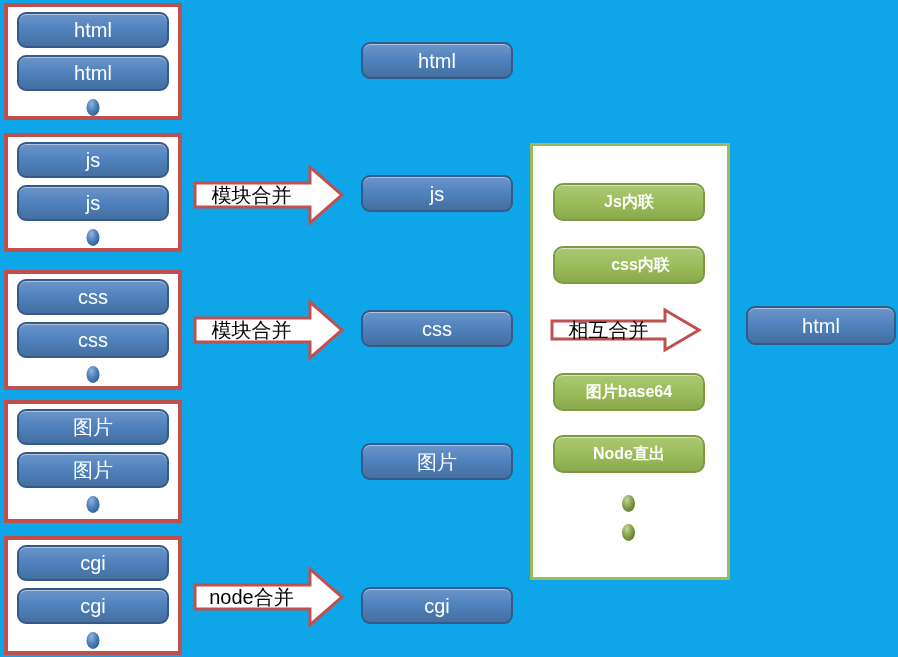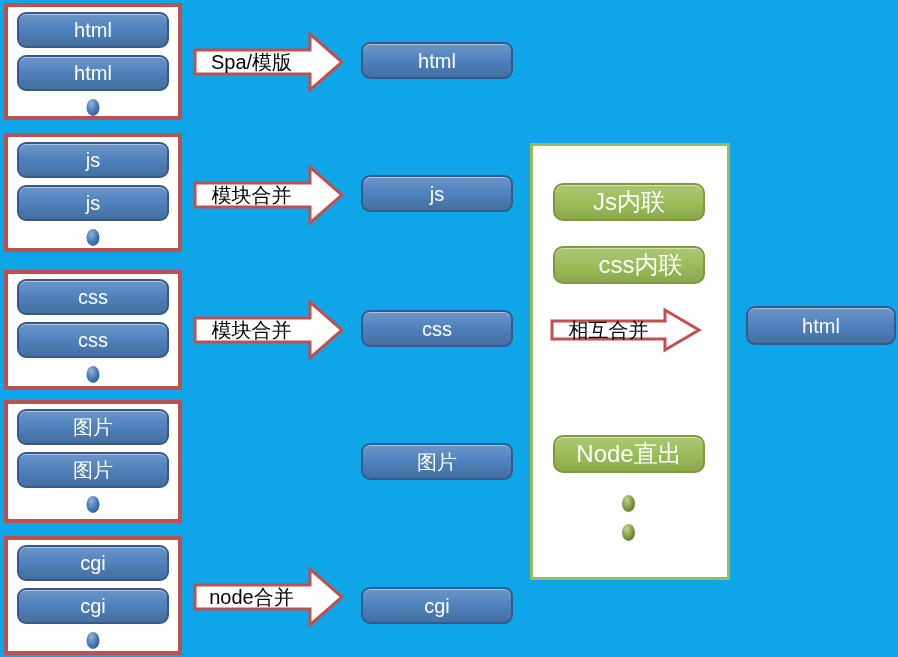--- a/index.html
+++ b/index.html
@@ -44,24 +44,24 @@
   .m1{top:42px;}
   .m2{top:175px;}
   .m3{top:310px;}
   .m4{top:443px;}
   .m5{top:587px;}
 
   
   .panel{position:absolute;left:530px;top:143px;width:200px;height:437px;
          border:3px solid #9BBB59;background:#fff;box-sizing:border-box;}
   .greenbox{position:absolute;left:20px;width:152px;height:38px;box-sizing:border-box;
-            display:flex;align-items:center;justify-content:center;color:#fff;font-size:24px;line-height:1;
+            display:flex;align-items:center;justify-content:center;color:#fff;font-size:16px;line-height:1;
             background:linear-gradient(180deg,#ABC873 0%,#9BBB59 55%,#8AA84E 100%);
             border:2px solid #7E9940;border-radius:10px;
-            box-shadow:inset 0 1px 0 rgba(255,255,255,.5);}
+            box-shadow:inset 0 1px 0 rgba(255,255,255,.5);font-weight:bold;}
   .p1{top:37px;}
   .p2{top:100px;padding-left:23px;}
   .p3{top:227px;}
   .p4{top:289px;}
   .pa{left:17px;top:161px;width:152px;height:46px;padding-left:40px;}
   .pd1{left:89px;top:349px;}
   .pd2{left:89px;top:378px;}
 
   .final{position:absolute;left:746px;top:306px;width:150px;height:39px;}
 </style>
@@ -89,26 +89,20 @@
     <div class="bluebox b1">图片</div>
     <div class="bluebox b2">图片</div>
     <div class="dot blue"></div>
   </div>
   <div class="group g5">
     <div class="bluebox b1">cgi</div>
     <div class="bluebox b2">cgi</div>
     <div class="dot blue"></div>
   </div>
 
-  <div class="harrow a1">
-    <svg width="152" height="62" viewBox="0 0 152 62">
-      <polygon points="2,19 117,19 117,3 149,31 117,59 117,43 2,43" fill="#ffffff" stroke="#C0504D" stroke-width="3"></polygon>
-    </svg>
-    <span class="arrow-label">Spa/模版</span>
-  </div>
   <div class="harrow a2">
     <svg width="152" height="62" viewBox="0 0 152 62">
       <polygon points="2,19 117,19 117,3 149,31 117,59 117,43 2,43" fill="#ffffff" stroke="#C0504D" stroke-width="3"></polygon>
     </svg>
     <span class="arrow-label">模块合并</span>
   </div>
   <div class="harrow a3">
     <svg width="152" height="62" viewBox="0 0 152 62">
       <polygon points="2,19 117,19 117,3 149,31 117,59 117,43 2,43" fill="#ffffff" stroke="#C0504D" stroke-width="3"></polygon>
     </svg>
@@ -129,20 +123,21 @@
 
   <div class="panel">
     <div class="greenbox p1">Js内联</div>
     <div class="greenbox p2">css内联</div>
     <div class="harrow pa">
       <svg width="152" height="46" viewBox="0 0 152 46">
         <polygon points="2,14 115,14 115,3 149,23 115,43 115,32 2,32" fill="#ffffff" stroke="#C0504D" stroke-width="3"></polygon>
       </svg>
       <span class="arrow-label">相互合并</span>
     </div>
+    <div class="greenbox p3">图片base64</div>
     <div class="greenbox p4">Node直出</div>
     <div class="dot green pd1"></div>
     <div class="dot green pd2"></div>
   </div>
 
   <div class="bluebox final">html</div>
 
 </div>
 
 </body></html>

